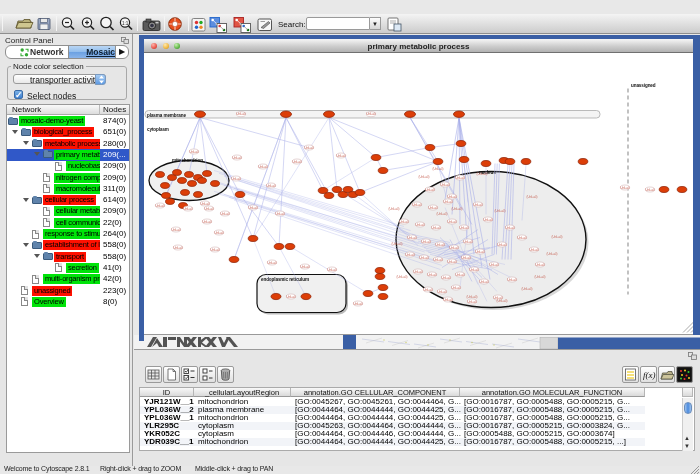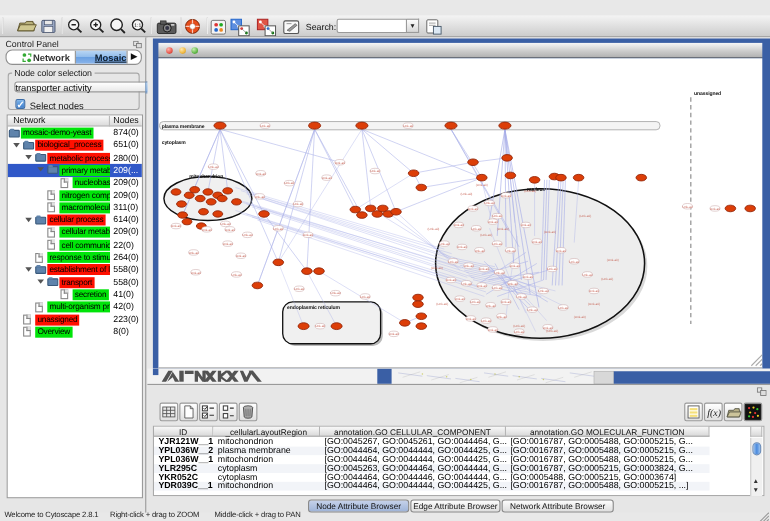--- a/index.html
+++ b/index.html
@@ -41,24 +41,24 @@
   line-height:12px; position:relative; }
 #tab-mosaic { width:48px; font-size:8.5px; font-weight:bold; color:#102030;
   text-align:right; line-height:12px;
   background:linear-gradient(#b9d6f4,#92bdec 48%,#6ba1e2 52%,#8ab4ea);
   border-left:1px solid #8f8f8f; border-right:1px solid #8f8f8f;text-decoration:underline; }
 #tab-arrow { flex:1; text-align:center; font-size:8px; line-height:12px; color:#111; }
 #cp-group { position:absolute; left:7px; top:31.5px; width:120px; height:34.5px;
   border:1px solid #a8a8a8; border-radius:3px; }
 #cp-group-lbl { position:absolute; left:3px; top:-5px; background:#e6e6e6;
   padding:0 2px; font-size:8px; letter-spacing:-0.1px; color:#222; }
-#cp-combo { position:absolute; left:5px; top:7px; width:130px; height:10.5px;
+#cp-combo { position:absolute; left:5px; top:7px; width:93px; height:10.5px;
   background:linear-gradient(#ffffff,#e8e8e8); border:1px solid #9a9a9a;
   border-radius:3px; font-size:8.5px; color:#111; line-height:10px;
-  padding-left:0; }
+  padding-left:16px; }
 #cp-stepper { position:absolute; right:-1px; top:-1px; width:11px; height:11px;
   background:linear-gradient(#a8cdf4,#5e9ae2); border:1px solid #7a9ac0;
   border-radius:0 3px 3px 0; }
 #cp-check { position:absolute; left:6px; top:23.5px; width:9px; height:9px;
   background:linear-gradient(#7db3e8,#3d7fd0); border:1px solid #3a6ca8;
   border-radius:2px; color:#fff; font-size:9px; line-height:9px;
   text-align:center; font-weight:bold; }
 #cp-check-lbl { position:absolute; left:19px; top:24px; font-size:8.5px; color:#111; }
 #cp-tree { position:absolute; left:6px; top:69.5px; width:124px; height:349px;
   background:#fff; border:1px solid #9a9a9a; overflow:hidden; }
@@ -355,20 +355,21 @@
         </div>
     </div>
   </div>
 
   <div id="desktop">
     <div id="netwin">
       <div id="nw-title">
         <div class="tl" style="left:7px; background:radial-gradient(circle at 35% 30%,#ffb3ab,#e8564a 60%,#a83228);"></div>
         <div class="tl" style="left:18.5px; background:radial-gradient(circle at 35% 30%,#ffe9b0,#f0b840 60%,#b8821a);"></div>
         <div class="tl" style="left:30px; background:radial-gradient(circle at 35% 30%,#c8f0b0,#62b84a 60%,#357e22);"></div>
+        <div id="nw-title-text">primary metabolic process</div>
       </div>
       <div id="canvas-wrap">
         <svg id="net-svg" width="549" height="281" viewBox="2 3.5 549 281">
             <rect x="3" y="61" width="455" height="7.5" rx="3.5" fill="#f4f4f4" stroke="#aaa" stroke-width="0.8"></rect>
             <text x="5" y="67" font-size="4.6" font-weight="bold" fill="#111" letter-spacing="-0.1">plasma membrane</text>
             <text x="5" y="81" font-size="4.6" font-weight="bold" fill="#111" letter-spacing="-0.1">cytoplasm</text>
             <ellipse cx="47" cy="131" rx="40" ry="20" fill="#f0f0f0" stroke="#111" stroke-width="1.3"></ellipse>
             <text x="30" y="112" font-size="4.6" font-weight="bold" fill="#111" letter-spacing="-0.1">mitochondrion</text>
             <ellipse cx="349" cy="190" rx="95" ry="68" fill="#777" opacity="0.28" transform="translate(2.5,2.5)"></ellipse>
             <ellipse cx="349" cy="190" rx="95" ry="68" fill="#ededed" stroke="#111" stroke-width="1.4"></ellipse>
@@ -845,25 +846,20 @@
           </div>
         </div>
       <div style="position:absolute; right:1px; top:0; width:11px; height:9px;
         background:linear-gradient(#f8f8f8,#dadada); border:1px solid #b5b5b5; border-top:none;"></div>
       <div id="dp-scroll">
         <div id="dp-thumb"></div>
         <div style="position:absolute;left:1px;bottom:10px;font-size:6px;color:#333;">▲</div>
         <div style="position:absolute;left:1px;bottom:2px;font-size:6px;color:#333;">▼</div>
       </div>
     </div>
-    <div id="dp-tabs">
-      <div class="dtab sel" style="left:146px; width:92px;">Node Attribute Browser</div>
-      <div class="dtab" style="left:239px; width:82px;">Edge Attribute Browser</div>
-      <div class="dtab" style="left:322px; width:102px;">Network Attribute Browser</div>
-    </div>
   </div>
 
   <div id="status">
     <span style="left:4px;">Welcome to Cytoscape 2.8.1</span>
     <span style="left:100px;">Right-click + drag to ZOOM</span>
     <span style="left:195px;">Middle-click + drag to PAN</span>
     <svg style="position:absolute; right:1px; top:-1px;" width="9" height="9" viewBox="0 0 9 9">
         <line x1="1" y1="9" x2="9" y2="1" stroke="#999" stroke-width="1"></line>
         <line x1="4" y1="9" x2="9" y2="4" stroke="#999" stroke-width="1"></line>
         <line x1="7" y1="9" x2="9" y2="7" stroke="#999" stroke-width="1"></line>

